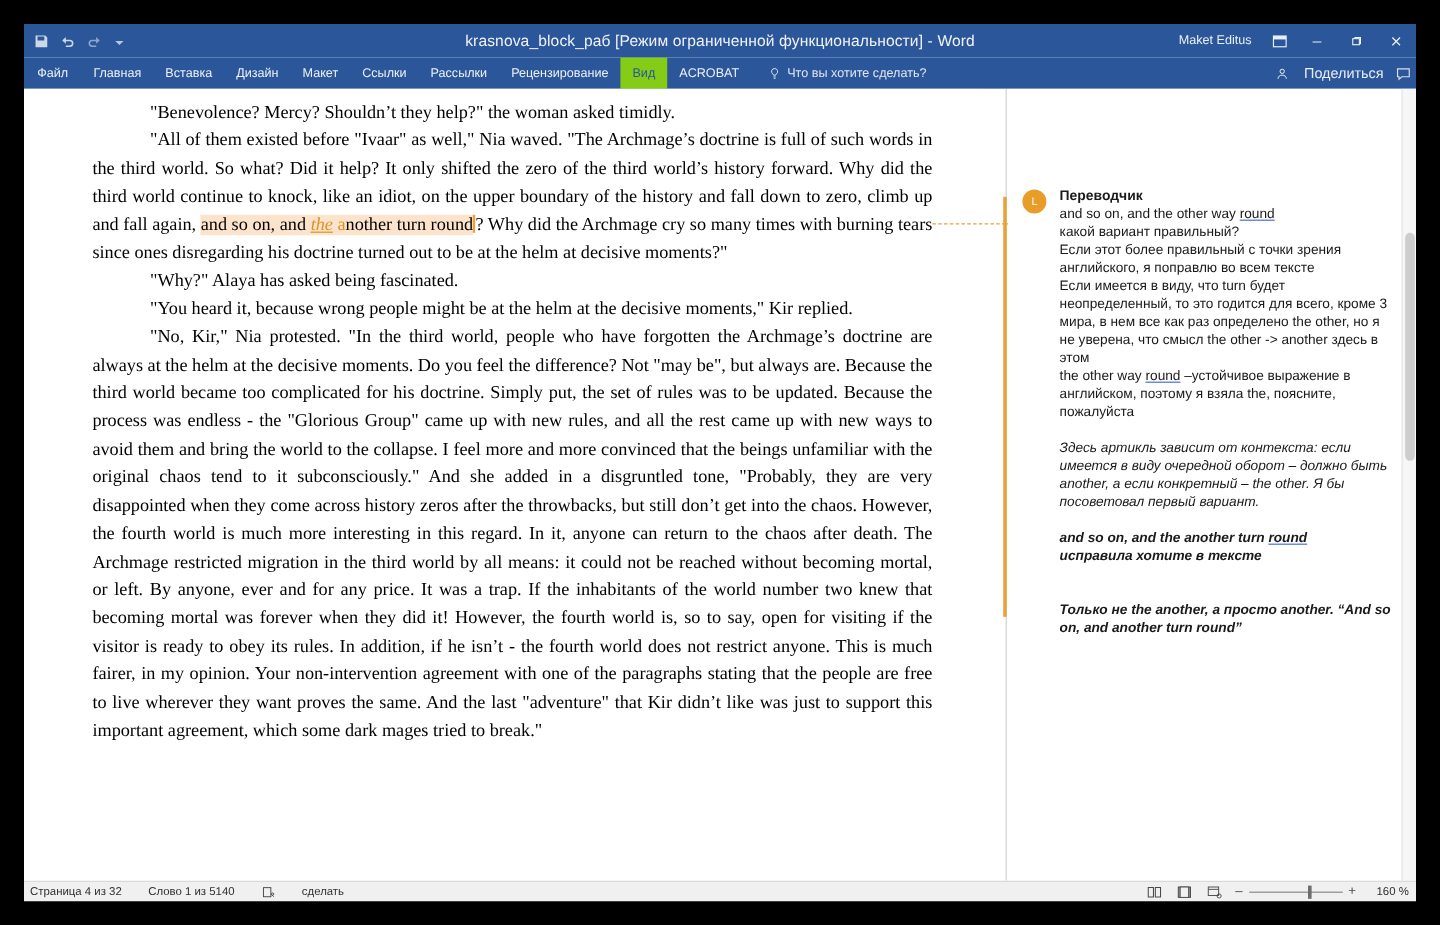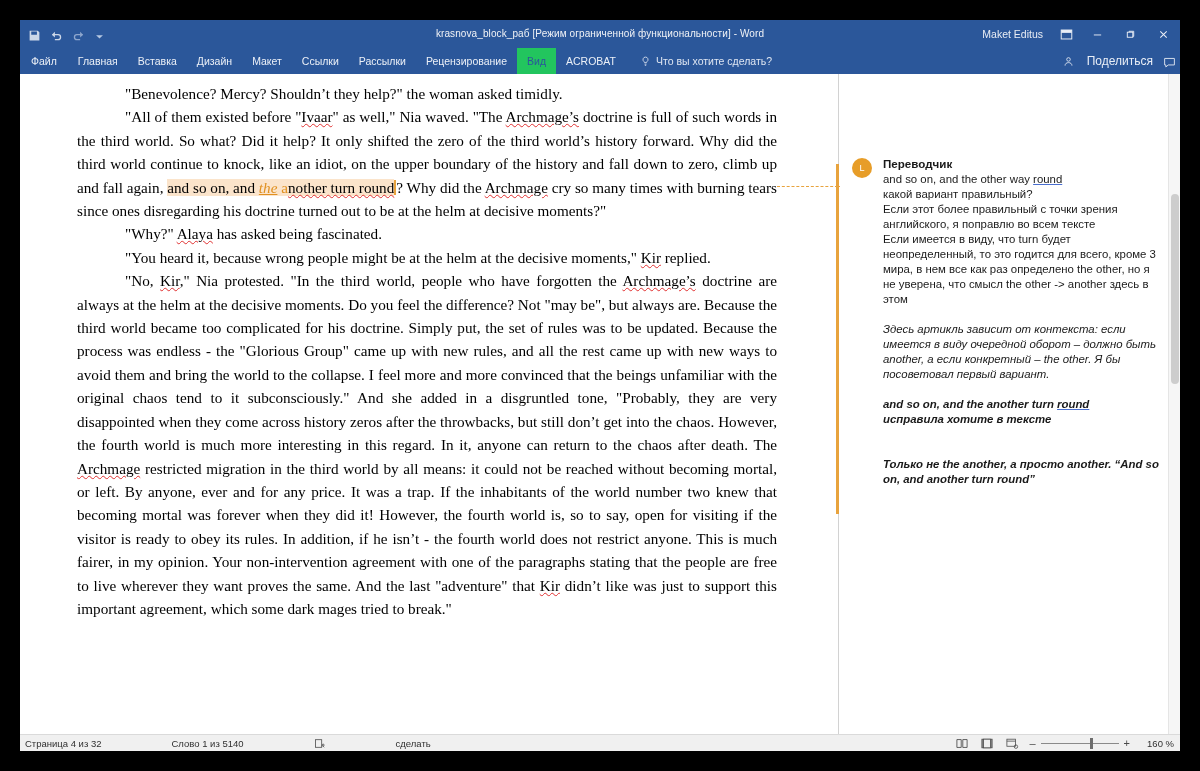--- a/index.html
+++ b/index.html
@@ -27,21 +27,21 @@
   }
   .titlebar .qat {
     position: absolute; left: 8px; top: 0; height: 28px;
     display: flex; align-items: center; gap: 9px;
   }
   .qat .qicon { width: 13px; height: 13px; opacity: .85; }
   .title-text {
     position: absolute; left: 0; right: 0; top: 0;
     height: 28px; line-height: 28px;
     text-align: center;
-    font-size: 10px;
+    font-size: 13px;
     letter-spacing: .1px;
     color: #f0f2f6;
     pointer-events: none;
   }
   .winright {
     position: absolute; right: 0; top: 0; height: 28px;
     display: flex; align-items: center;
   }
   .user-name {
     font-size: 10.5px; color: #e9edf4; padding: 0 8px 0 4px;
@@ -68,21 +68,21 @@
   }
   .tab {
     font-size: 10.5px;
     color: #ecf0f7;
     padding: 0 10px;
     display: flex; align-items: center;
     white-space: nowrap;
   }
   .tab.file { padding: 0 11px; }
   .tab.active {
-    background: #22c55e;
+    background: #84cc16;
     color: #2b579a;
   }
   .tellme {
     display: flex; align-items: center; gap: 5px;
     font-size: 10.5px; color: #dfe6f2;
     padding-left: 14px;
   }
   .tellme .bulb { width: 11px; height: 11px; }
   .tabrow-right {
     position: absolute; right: 4px; top: 0; height: 26px;
@@ -119,21 +119,20 @@
     font-size: 15.2px;
     line-height: 23.4px;
     color: #000000;
     text-align: justify;
     text-justify: inter-word;
   }
   .doc p { margin: 0; text-indent: 48px; }
 
   
   .sp {
-    text-decoration: underline;
     text-decoration-color: #e03030;
     text-decoration-style: wavy;
     text-decoration-thickness: 1px;
     text-underline-offset: 1px;
   }
   
   .cmt-hl { background: #fbe4cb; }
   
   .ins {
     color: #e09020;
@@ -237,21 +236,21 @@
     position: relative;
     height: 17px;
     background: #f0f0f0;
     border-top: 1px solid #dadada;
     display: flex;
     align-items: center;
     font-size: 9.5px;
     color: #303030;
   }
   .statusbar .sitem { padding: 0 0 0 0; margin-right: 22px; white-space: nowrap; }
-  .statusbar .left { display: flex; align-items: center; padding-left: 5px; gap: 48px; }
+  .statusbar .left { display: flex; align-items: center; padding-left: 5px; }
   .statusbar .right {
     position: absolute; right: 6px; top: 0; height: 17px;
     display: flex; align-items: center; gap: 10px;
   }
   .viewbtn { width: 15px; height: 12px; display: flex; align-items: center; justify-content: center; }
   .zoomslider { display: flex; align-items: center; gap: 5px; }
   .zs-track {
     position: relative;
     width: 78px; height: 1px; background: #8a8a8a;
   }
@@ -382,20 +381,21 @@
 
     <div class="cmtpane">
       <div class="comment">
         <div class="avatar">L</div>
         <div class="cbody">
           <div class="cauthor">Переводчик</div>
           <div class="cblock"><span>and so on, and the other way </span><span class="u-blue">round</span></div>
           <div class="cblock" style="white-space:pre-line">какой вариант правильный?
 Если этот более правильный с точки зрения английского, я поправлю во всем тексте
 Если имеется в виду, что turn будет неопределенный, то это годится для всего, кроме 3 мира, в нем все как раз определено the other, но я не уверена, что смысл the other -&gt; another здесь в этом</div>
+          <div class="cblock"><span>the other way </span><span class="u-blue">round</span><span> –устойчивое выражение в английском, поэтому я взяла the, поясните, пожалуйста</span></div>
           <div class="gap"></div>
           <div class="cblock italic">Здесь артикль зависит от контекста: если имеется в виду очередной оборот – должно быть another, а если конкретный – the other. Я бы посоветовал первый вариант.</div>
           <div class="gap"></div>
           <div class="cblock bolditalic"><span>and so on, and the another turn </span><span class="u-blue">round</span><br><span>исправила хотите в тексте</span></div>
           <div class="gap-lg"></div>
           <div class="cblock bolditalic">Только не the another, а просто another. “And so on, and another turn round”</div>
         </div>
       </div>
     </div>
 

